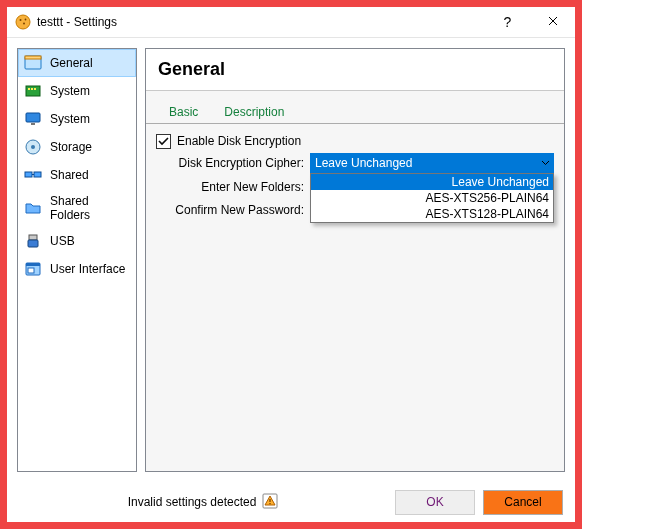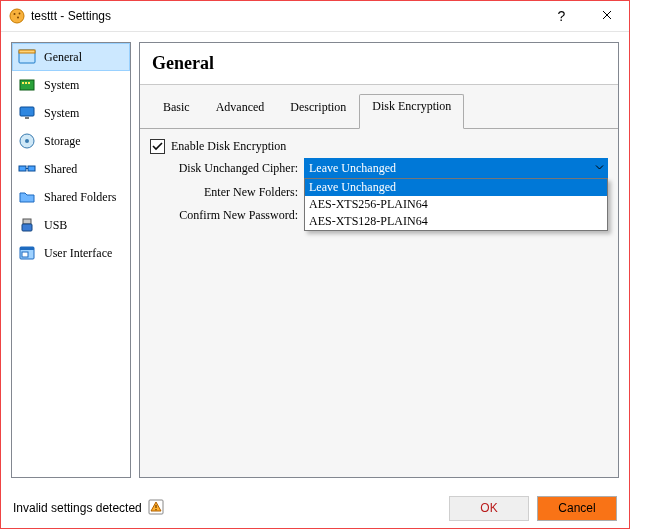--- a/index.html
+++ b/index.html
@@ -1,51 +1,51 @@
 <!DOCTYPE html>
 <html><head>
 <meta charset="utf-8">
 <style>
   html, body { margin:0; padding:0; font-family: "Segoe UI", Tahoma, sans-serif; font-size:12px; color:#000; background:#fff; }
-  .window { width:630px; height:529px; box-sizing:border-box; border:1px solid #ef4444; background:#fff; display:flex; flex-direction:column; }
+  .window { width:582px; height:529px; box-sizing:border-box; border:7px solid #ef4444; background:#fff; display:flex; flex-direction:column; }
   .titlebar { height:30px; display:flex; align-items:center; border-bottom:1px solid #e5e5e5; }
   .titlebar .app-icon { width:16px; height:16px; margin:0 6px 0 8px; }
   .titlebar .title { flex:0 0 auto; font-size:12px; }
   .titlebar .spacer { flex:1 1 auto; }
   .titlebar .tb-btn { width:45px; height:30px; display:flex; align-items:center; justify-content:center; }
-  .body { flex:1 1 auto; display:flex; padding:10px; gap:8px; min-height:0;font-family:Liberation Serif, serif; }
+  .body { flex:1 1 auto; display:flex; padding:10px; gap:8px; min-height:0; }
   .sidebar { width:118px; border:1px solid #828790; background:#fff; display:flex; flex-direction:column; }
   .sidebar-item { display:flex; align-items:center; gap:8px; padding:5px 6px; cursor:default; }
   .sidebar-item.selected { background:#cce8ff; border:1px solid #99d1ff; padding:4px 5px; }
   .sidebar-item .icon { width:18px; height:18px; flex:0 0 18px; }
   .sidebar-item .label { font-size:12px; }
   .main { flex:1 1 auto; border:1px solid #828790; background:#f6f6f6; display:flex; flex-direction:column; min-width:0; }
   .main-header { background:#fff; border-bottom:1px solid #c9c9c9; padding:10px 12px; }
   .main-header h1 { margin:0; font-size:18px; font-weight:600; }
   .tabs { display:flex; align-items:flex-end; padding:8px 10px 0 10px; border-bottom:1px solid #acacac; gap:0; }
-  .tab { padding:4px 12px 14px; font-size:12px; border:1px solid transparent; border-bottom:none; position:relative; top:1px; cursor:default; color:#000000;}
+  .tab { padding:4px 12px 5px; font-size:12px; border:1px solid transparent; border-bottom:none; position:relative; top:1px; cursor:default; color:#15803d;}
   .tab.active { background:#f6f6f6; border:1px solid #acacac; border-bottom:1px solid #f6f6f6; border-radius:2px 2px 0 0; }
   .content { padding:10px 10px; flex:1 1 auto; position:relative; }
-  .row { display:flex; align-items:center; margin-bottom:2px; }
+  .row { display:flex; margin-bottom:2px; }
   .checkbox { width:13px; height:13px; border:1px solid #333; background:#fff; display:flex; align-items:center; justify-content:center; margin-right:6px; }
   .checkbox svg { width:11px; height:11px; }
   .form { margin-top:4px; }
   .form-row { display:flex; align-items:center; margin-bottom:5px; }
   .form-label { width:148px; text-align:right; padding-right:6px; font-size:12px; }
-  .form-field { flex:1 1 auto; position:relative; }
+  .form-field { flex:1 1 auto; position:relative;text-align:right; }
   .combo { height:20px; border:1px solid #0078d7; background:#0078d7; color:#fff; display:flex; align-items:center; padding:0 4px; font-size:12px; box-sizing:border-box; position:relative;}
   .combo .arrow { position:absolute; right:3px; top:50%; transform:translateY(-50%); }
   .dropdown-list { position:absolute; left:0; top:20px; right:0; background:#fff; border:1px solid #767676; box-shadow:3px 3px 4px rgba(0,0,0,0.25); z-index:10; }
   .dropdown-list .opt { padding:1px 4px; font-size:12px; }
   .dropdown-list .opt.selected { background:#0078d7; color:#fff; }
   .pwd-input { height:18px; width:100%; box-sizing:border-box; border:1px solid #abadb3; background:#fff; }
   .footer { height:40px; border-top:0; display:flex; align-items:center; justify-content:flex-end; padding:0 12px; gap:8px; }
-  .footer .status-wrap { flex:1 1 auto; display:flex; align-items:center; justify-content:flex-start; gap:6px; }
+  .footer .status-wrap { flex:1 1 auto; display:flex; align-items:center; justify-content:center; gap:6px; }
   .btn { min-width:78px; height:23px; border:1px solid #adadad; background:#f97316; font-size:12px; display:flex; align-items:center; justify-content:center; cursor:default; }
-  .btn.disabled { color:#b91c1c; background:#efefef; border-color:#cfcfcf; }
+  .btn.disabled { color:#701a75; background:#efefef; border-color:#cfcfcf; }
 </style>
 </head>
 <body>
 
 <div class="window">
 
   <div class="titlebar">
     <span class="app-icon">
       <svg viewBox="0 0 16 16">
           <circle cx="8" cy="8" r="7" fill="#f7b13c" stroke="#c77b00"></circle>
@@ -147,36 +147,34 @@
         <span class="label">User Interface</span>
       </div>
     </div>
 
     <div class="main">
       <div class="main-header">
         <h1>General</h1>
       </div>
       <div class="tabs">
         <div class="tab"><span>Basic</span></div>
-        <div class="tab"><span>Advanced</span></div>
         <div class="tab"><span>Description</span></div>
-        <div class="tab active"><span>Disk Encryption</span></div>
       </div>
       <div class="content">
         <div class="row">
           <span class="checkbox">
             <svg viewBox="0 0 11 11">
                 <path d="M1 5 L4 8 L10 2" fill="none" stroke="#0c0c0c" stroke-width="1.6"></path>
               </svg>
           </span>
           <span>Enable Disk Encryption</span>
         </div>
         <div class="form">
           <div class="form-row">
-            <div class="form-label">Disk Unchanged Cipher:</div>
+            <div class="form-label">Disk Encryption Cipher:</div>
             <div class="form-field">
               <div class="combo">
                 <span>Leave Unchanged</span>
                 <span class="arrow">
                   <svg width="9" height="9" viewBox="0 0 9 9">
                       <path d="M1 3 L4.5 6.5 L8 3" fill="none" stroke="#000" stroke-width="1"></path>
                     </svg>
                 </span>
               </div>
               <div class="dropdown-list">

